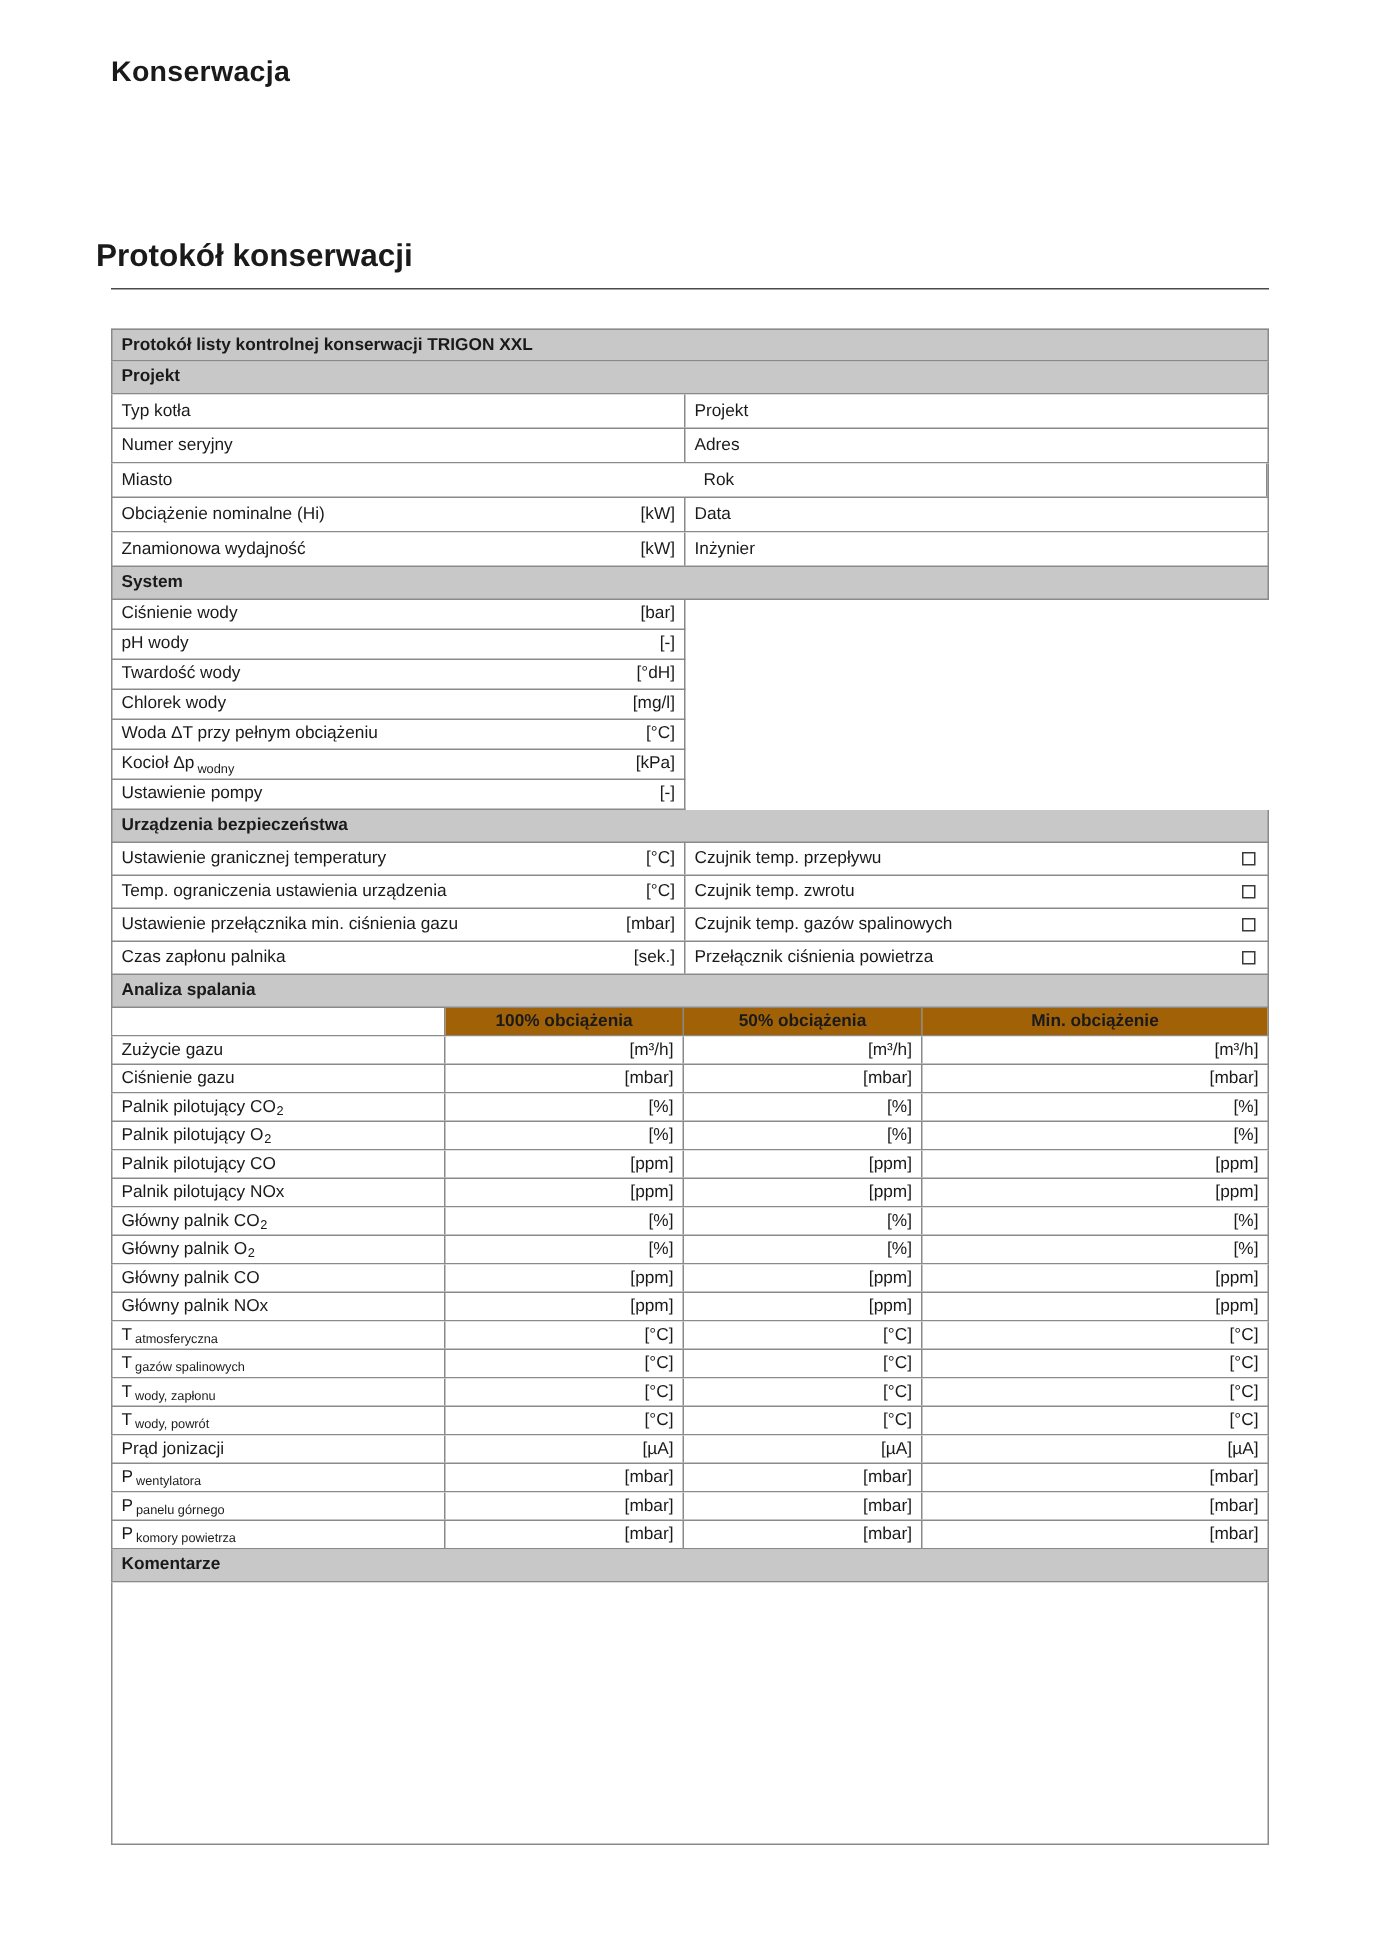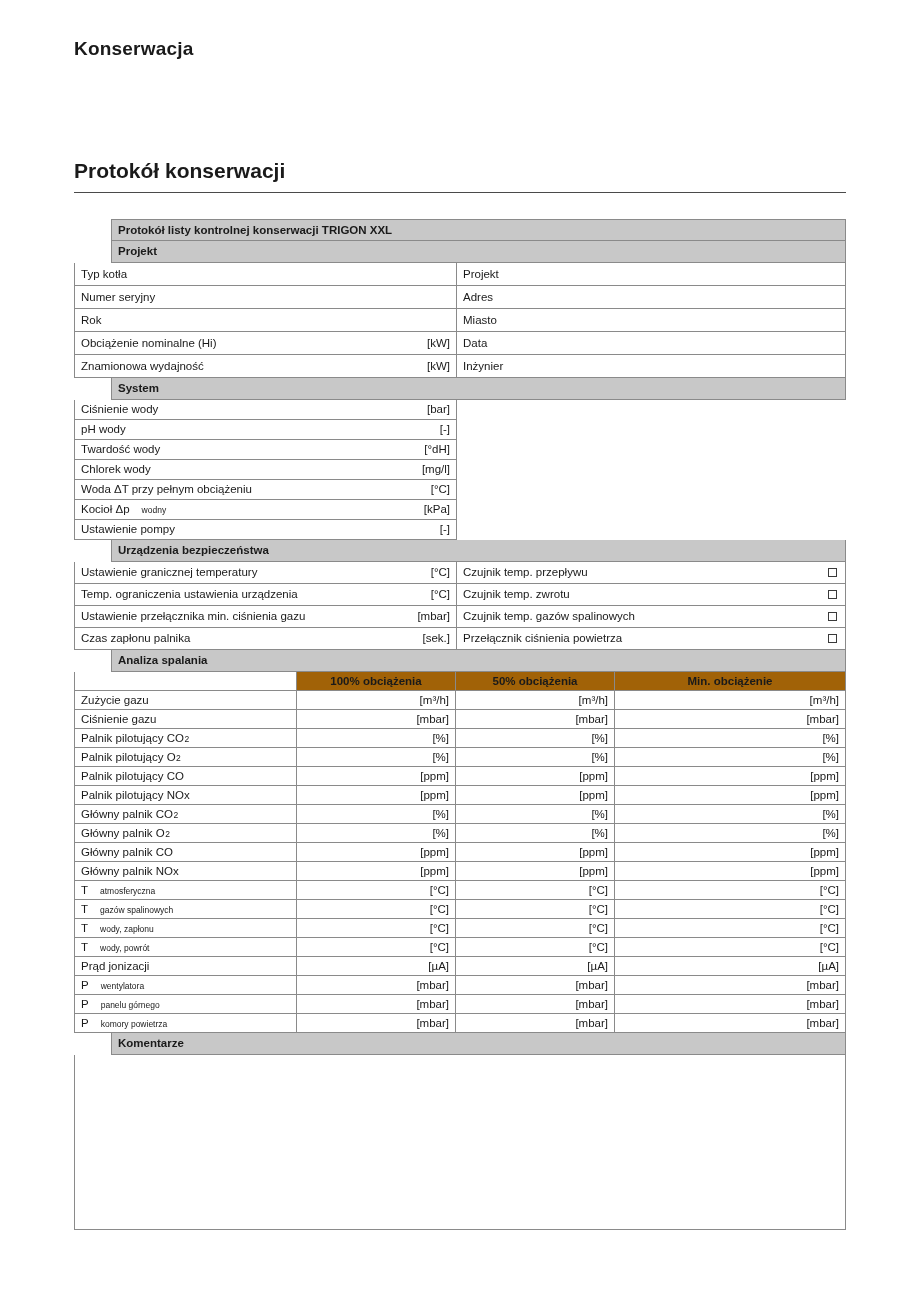--- a/index.html
+++ b/index.html
@@ -7,58 +7,58 @@
   body {
     width:920px; height:1301px; position:relative;
     font-family:"Liberation Sans", sans-serif; color:#1a1a1a;
     overflow:hidden;
   }
   .chapter-title {
     position:absolute; left:74px; top:38px;
     font-size:19px; font-weight:bold; letter-spacing:0.2px;
   }
   .section-title {
-    position:absolute; left:74px; top:159px;
+    position:absolute; left:64px; top:159px;
     font-size:21px; font-weight:bold;
   }
   .title-rule {
     position:absolute; left:74px; top:192px; width:772px;
     border-top:1.5px solid #4a4a4a;
   }
   .protocol {
     position:absolute; left:74px; top:219px; width:772px;
     font-size:11.5px; line-height:1.1;
   }
   .trow {
     display:flex; align-items:center; background:#fff;
     border-left:1px solid #8a8a8a; border-right:1px solid #8a8a8a; border-bottom:1px solid #8a8a8a;
   }
   .trow.system-row { width:383px; }
   .hdr-row {
     display:flex; align-items:center; font-weight:bold;
     background:#c8c8c8; padding:0 6px;
-    border-left:1px solid #8a8a8a; border-right:1px solid #8a8a8a; border-bottom:1px solid #8a8a8a;margin-left:37px;
+    border-left:1px solid #8a8a8a; border-right:1px solid #8a8a8a; border-bottom:1px solid #8a8a8a;
   }
   .hdr-row.top { border-top:1px solid #8a8a8a; }
   .h23{height:23px} .h22{height:22px} .h20{height:20px} .h19{height:19px}
   .cell { display:flex; align-items:center; height:100%; padding:0 6px; }
   .cl { width:382px; border-right:1px solid #8a8a8a; justify-content:space-between; }
   .cl-noborder { width:382px; justify-content:space-between; }
   .cr { flex:1; justify-content:space-between; }
   .ca-label { width:222px; border-right:1px solid #8a8a8a; justify-content:space-between; }
   .ca-val { width:159px; border-right:1px solid #8a8a8a; justify-content:flex-end; }
   .ca-val-last { flex:1; justify-content:flex-end; }
   .ch-label { width:222px; background:#fff; border-right:1px solid #8a8a8a; height:100%; }
   .ch-val {
     width:159px; background:#a16207; border-right:1px solid #8a8a8a; height:100%;
     display:flex; align-items:center; justify-content:center; font-weight:bold;
   }
   .ch-val-last { flex:1; border-right:none; }
-  .cell-label { display:flex; align-items:center; }
-  .subscript { font-size:8.5px; position:relative; top:1.5px; margin-left:12px; white-space:nowrap; }
+  .cell-label { display:flex; align-items:flex-end; }
+  .subscript { font-size:8.5px; position:relative; top:1.5px; margin-left:2px; white-space:nowrap; }
   .subscript.tight { margin-left:0.5px; }
   .unit { white-space:nowrap; }
   .checkbox {
     width:9px; height:9px; border:1px solid #3a3a3a; background:#fff;
     display:inline-block; flex:0 0 auto; margin-right:2px;
   }
   .comments-area {
     height:175px; background:#fff;
     border-left:1px solid #8a8a8a; border-right:1px solid #8a8a8a; border-bottom:1px solid #8a8a8a;
   }
@@ -98,28 +98,28 @@
           <span class="cell-label">
             <span>Numer seryjny</span>
           </span>
           <span class="unit"></span>
         </div>
         <div class="cell cr">
           <span>Adres</span>
         </div>
       </div>
       <div class="trow h23">
+        <div class="cell cr">
+          <span>Miasto</span>
+        </div>
         <div class="cell cl">
           <span class="cell-label">
             <span>Rok</span>
           </span>
           <span class="unit"></span>
-        </div>
-        <div class="cell cr">
-          <span>Miasto</span>
         </div>
       </div>
       <div class="trow h23">
         <div class="cell cl">
           <span class="cell-label">
             <span>Obciążenie nominalne (Hi)</span>
           </span>
           <span class="unit">[kW]</span>
         </div>
         <div class="cell cr">

